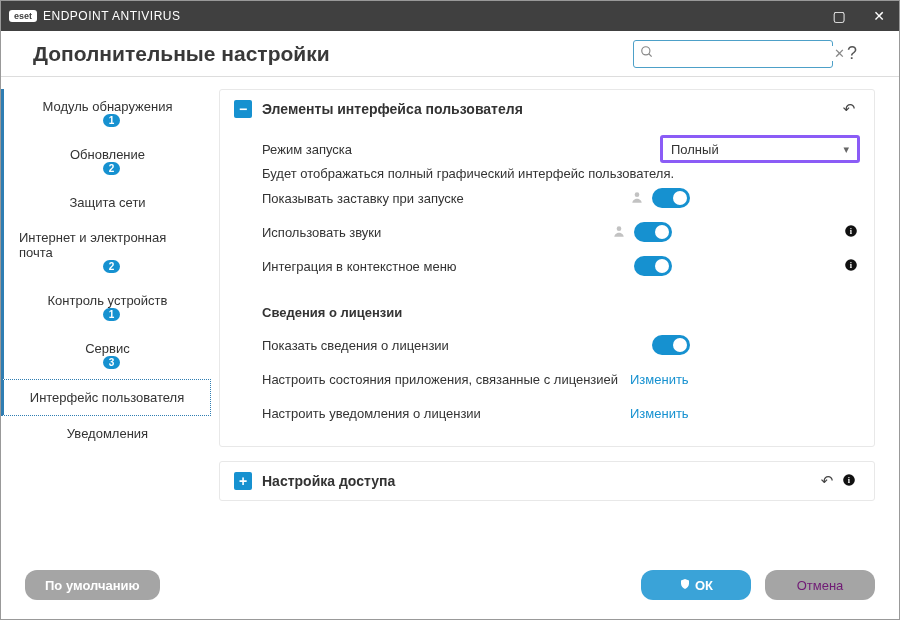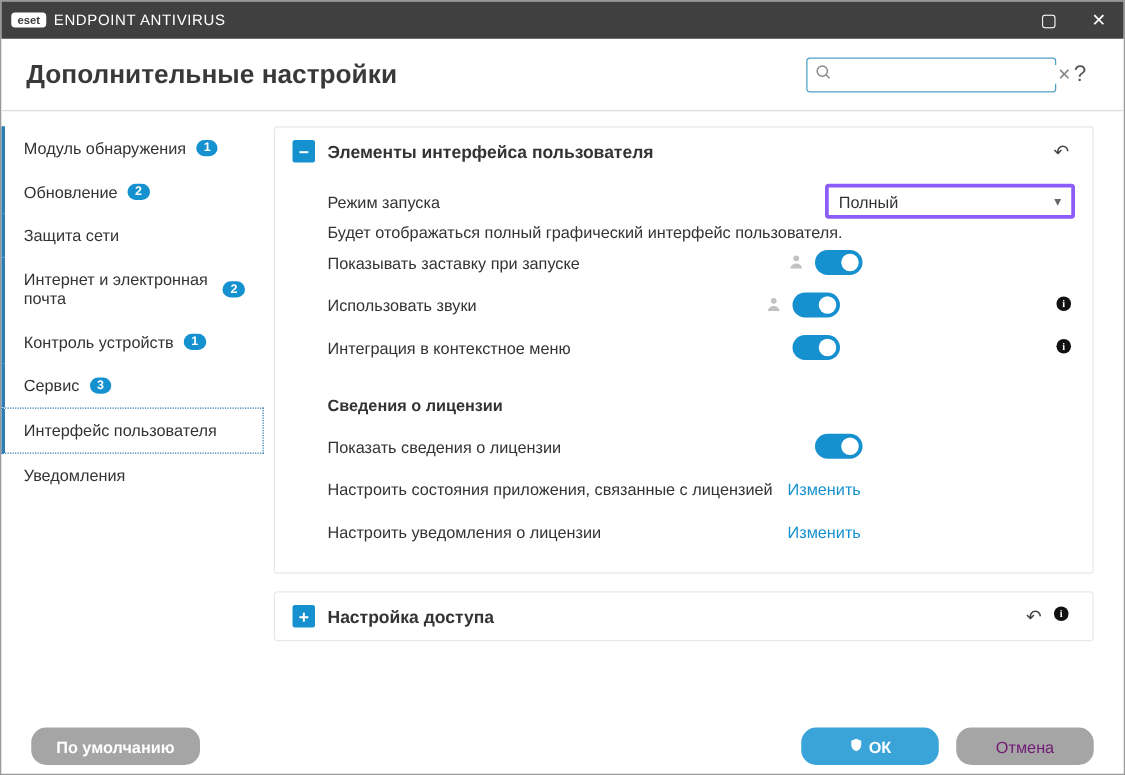--- a/index.html
+++ b/index.html
@@ -2,30 +2,30 @@
 <html><head>
 <meta charset="utf-8">
 <style>
   * { box-sizing: border-box; margin: 0; padding: 0; }
   body { font-family: "Segoe UI", Arial, sans-serif; background: #fff; color: #333; font-size: 13px; width: 900px; height: 620px; overflow: hidden; border: 1px solid #999; }
   .titlebar { background: #404040; color: #fff; height: 30px; display: flex; align-items: center; padding: 0 0 0 8px; }
   .titlebar .brand { background: #fff; color: #404040; border-radius: 3px; font-size: 9px; font-weight: bold; padding: 1px 5px; margin-right: 6px; }
   .titlebar .title { font-size: 12px; letter-spacing: 0.5px; flex: 1; }
   .titlebar .winbtns { display: flex; }
   .titlebar .winbtn { width: 40px; height: 30px; display: flex; align-items: center; justify-content: center; font-size: 14px; }
-  .header { height: 58px; display: flex; align-items: center; padding: 0 20px; border-bottom: 1px solid #ddd; }
+  .header { height: 46px; display: flex; align-items: center; padding: 0 32px; border-bottom: 1px solid #ddd; }
   .header h1 { font-size: 21px; font-weight: 600; color: #393939; flex: 1; }
   .searchbox { position: relative; width: 200px; height: 28px; border: 1px solid #4da0c8; border-radius: 3px; display: flex; align-items: center; padding: 0 6px; }
   .searchbox .sicon { color: #888; margin-right: 4px; }
   .searchbox input { border: none; outline: none; flex: 1; font-size: 13px; }
   .searchbox .clear { color: #888; cursor: pointer; }
   .helpbtn { width: 30px; text-align: center; font-size: 18px; color: #555; margin-left: 4px; cursor: pointer; }
   .body { display: flex; height: 478px; }
   .sidebar { width: 210px; padding: 12px 0; }
-  .sidebar .item { padding: 10px 15px; font-size: 13px; color: #333; cursor: pointer; display: flex; align-items: center; border-left: 3px solid transparent; }
+  .sidebar .item { padding: 10px 15px; font-size: 13px; color: #333; cursor: pointer; display: flex; align-items: center; border-left: 3px solid transparent; flex-direction: column; }
   .sidebar .item.active-ish { border-left-color: #2f7db2; }
   .sidebar .item.selected { border: 1px dotted #2f7db2; border-left: 3px solid #2f7db2; }
   .sidebar .badge { background: #1691d0; color: #fff; font-size: 10px; border-radius: 9px; padding: 1px 6px; margin-left: 8px; font-weight: bold; }
   .content { flex: 1; padding: 12px 24px 12px 8px; overflow-y: auto; }
   .panel { border: 1px solid #e8e8e8; border-radius: 3px; margin-bottom: 14px; background: #fff; }
   .panel-head { display: flex; align-items: center; padding: 10px 14px; }
   .panel-head .sq { width: 18px; height: 18px; background: #1691d0; color: #fff; display: flex; align-items: center; justify-content: center; font-weight: bold; font-size: 14px; margin-right: 10px; border-radius: 2px; }
   .panel-head .ptitle { font-weight: 600; font-size: 14px; color: #333; flex: 1; }
   .panel-head .picon { width: 22px; text-align: center; color: #444; font-size: 15px; cursor: pointer; }
   .panel-body { padding: 4px 14px 16px 42px; }

